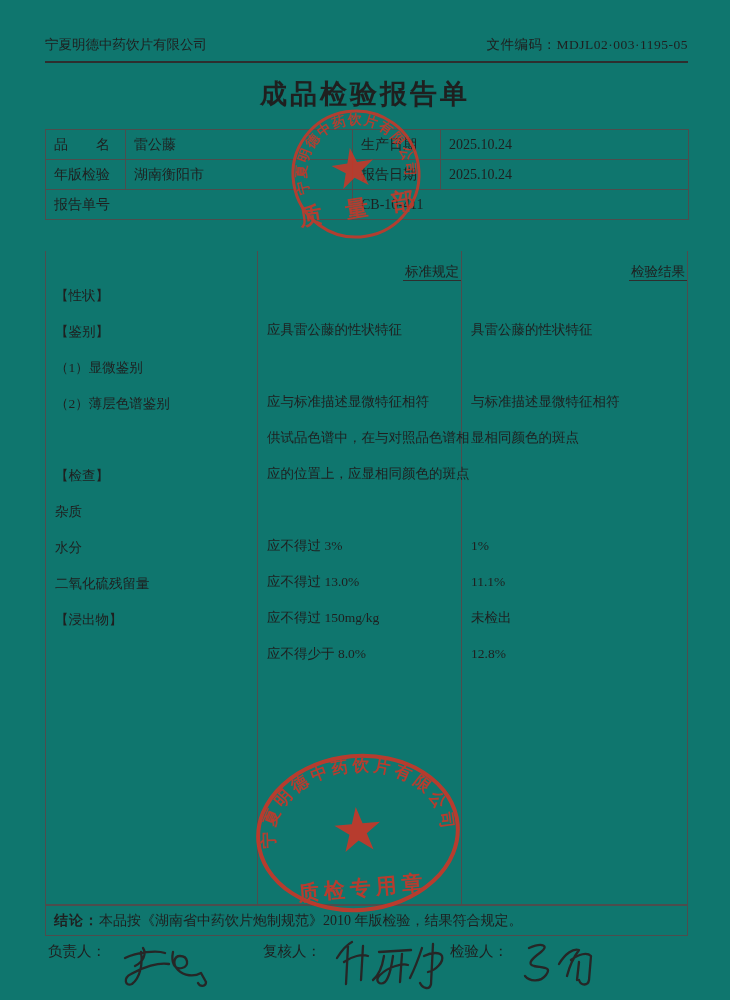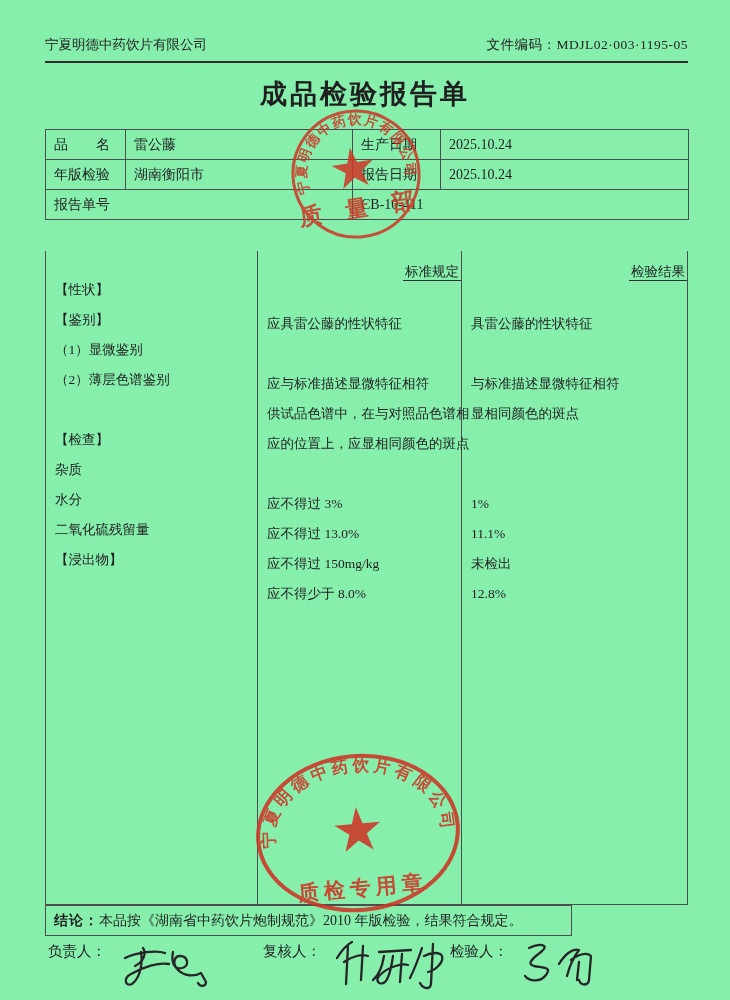--- a/index.html
+++ b/index.html
@@ -1,18 +1,18 @@
 <!DOCTYPE html>
 <html><head>
 <meta charset="utf-8">
 <style>
   html,body{margin:0;padding:0;background:#e8e8e8;}
   .page{
     position:relative;width:730px;height:1000px;margin:0 auto;
-    background:#86efac;overflow:hidden;
+    background:#0f766e;overflow:hidden;
     font-family:"Liberation Serif","DejaVu Serif",serif;
     color:#1f1f1f;
   }
   
   .hdr{
     position:absolute;left:45px;right:42px;top:24px;height:30px;
     display:flex;justify-content:space-between;align-items:flex-end;
     border-bottom:2px solid #2e2e2e;padding-bottom:7px;
     font-size:13.5px;
   }
@@ -37,24 +37,24 @@
     display:grid;grid-template-columns:212px 204px auto;
     font-size:13.5px;
   }
   .main .col{border-right:1px solid #4d4d4d;box-sizing:border-box;padding:6px 0 0 0;}
   .main .col:last-child{border-right:none;}
   .main .chead{height:34px;line-height:30px;}
   .main .chead.center{text-align:right;}
   .main .chead .u{border-bottom:1px solid #2e2e2e;padding:0 2px 1px 2px;}
   .main .chead.left{padding-left:8px;}
   .main .lines{padding-top:18px;}
-  .main .line{height:30px;line-height:30px;padding-left:9px;white-space:nowrap;}
+  .main .line{height:30px;line-height:30px;padding-left:9px;white-space:nowrap;margin-top:6px;}
   
   .conclusion{
-    position:absolute;left:45px;top:905px;width:527px;box-sizing:border-box;
+    position:absolute;left:45px;top:905px;width:643px;box-sizing:border-box;
     border:1px solid #4d4d4d;height:31px;line-height:29px;
     padding:0 8px;font-size:14px;white-space:nowrap;font-family:Liberation Serif, serif;
   }
   .conclusion b{letter-spacing:1px;}
   
   .signs{position:absolute;left:45px;top:938px;width:643px;height:60px;font-size:14.5px;}
   .slabel{position:absolute;top:4px;white-space:nowrap;}
   .sig{position:absolute;}
   .sig path{fill:none;stroke:#262626;stroke-width:2.3;stroke-linecap:round;stroke-linejoin:round;}
   

